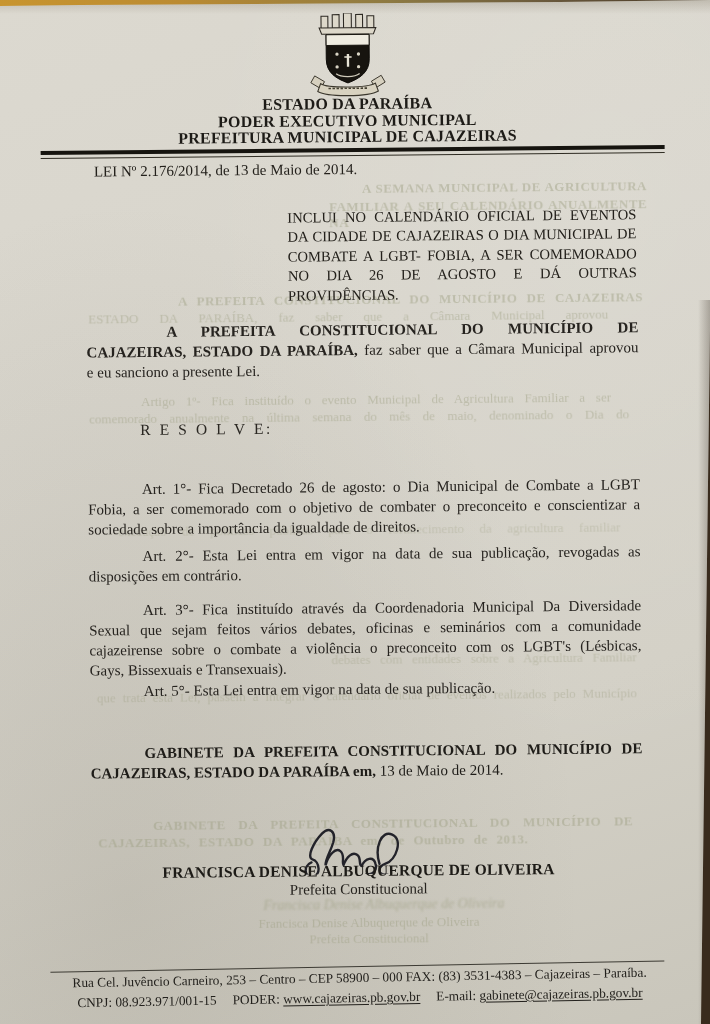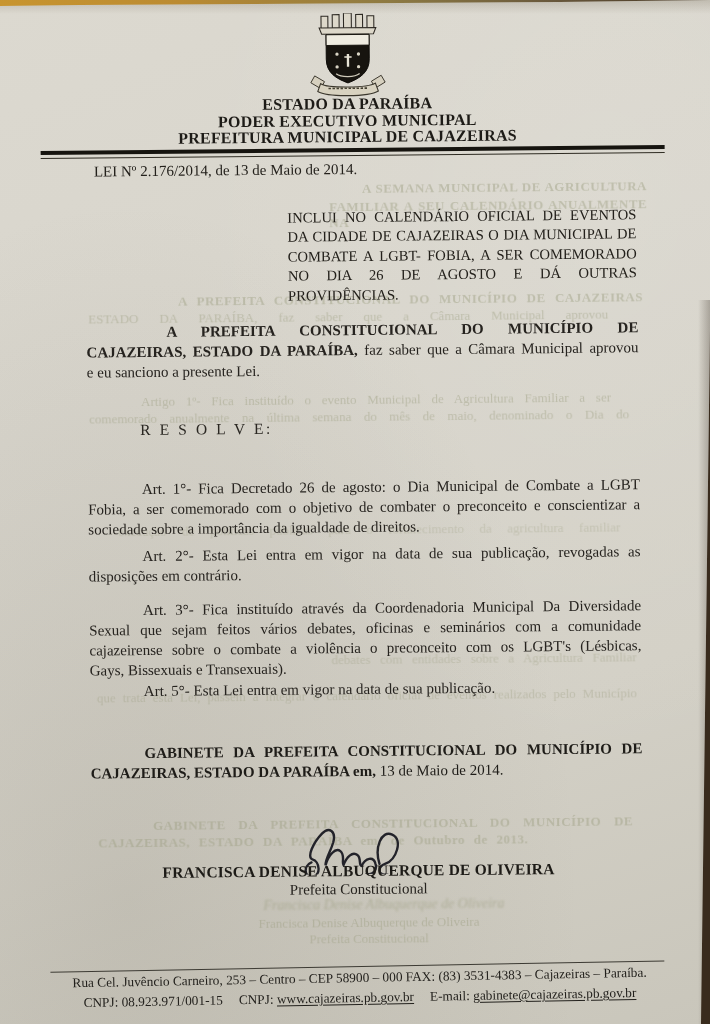--- a/index.html
+++ b/index.html
@@ -183,18 +183,18 @@
         <path d="M90,48 c-5,-16 2,-34 13,-29 c11,5 4,25 -7,29 c-8,3 -9,12 2,11" fill="none" stroke="#23232a" stroke-width="2.4" stroke-linecap="round"></path>
       </svg>
     </div>
     <div class="sig-name">FRANCISCA DENISE ALBUQUERQUE DE OLIVEIRA</div>
     <div class="sig-title">Prefeita Constitucional</div>
 
     <div class="footer">
       <div class="footer-rule"></div>
       <div class="footer-l1">Rua Cel. Juvêncio Carneiro, 253 – Centro – CEP 58900 – 000 FAX: (83) 3531-4383 – Cajazeiras – Paraíba.</div>
       <div class="footer-l2">
-        <span>CNPJ: 08.923.971/001-15</span><span class="gap"></span><span>CNPJ:</span>&nbsp;<span class="u">www.cajazeiras.pb.gov.br</span><span class="gap"></span><span>E-mail:</span>&nbsp;<span class="u">gabinete@cajazeiras.pb.gov.br</span>
+        <span>CNPJ: 08.923.971/001-15</span><span class="gap"></span><span>PODER:</span>&nbsp;<span class="u">www.cajazeiras.pb.gov.br</span><span class="gap"></span><span>E-mail:</span>&nbsp;<span class="u">gabinete@cajazeiras.pb.gov.br</span>
       </div>
     </div>
 
   </div>
 </div>
 
 </body></html>

